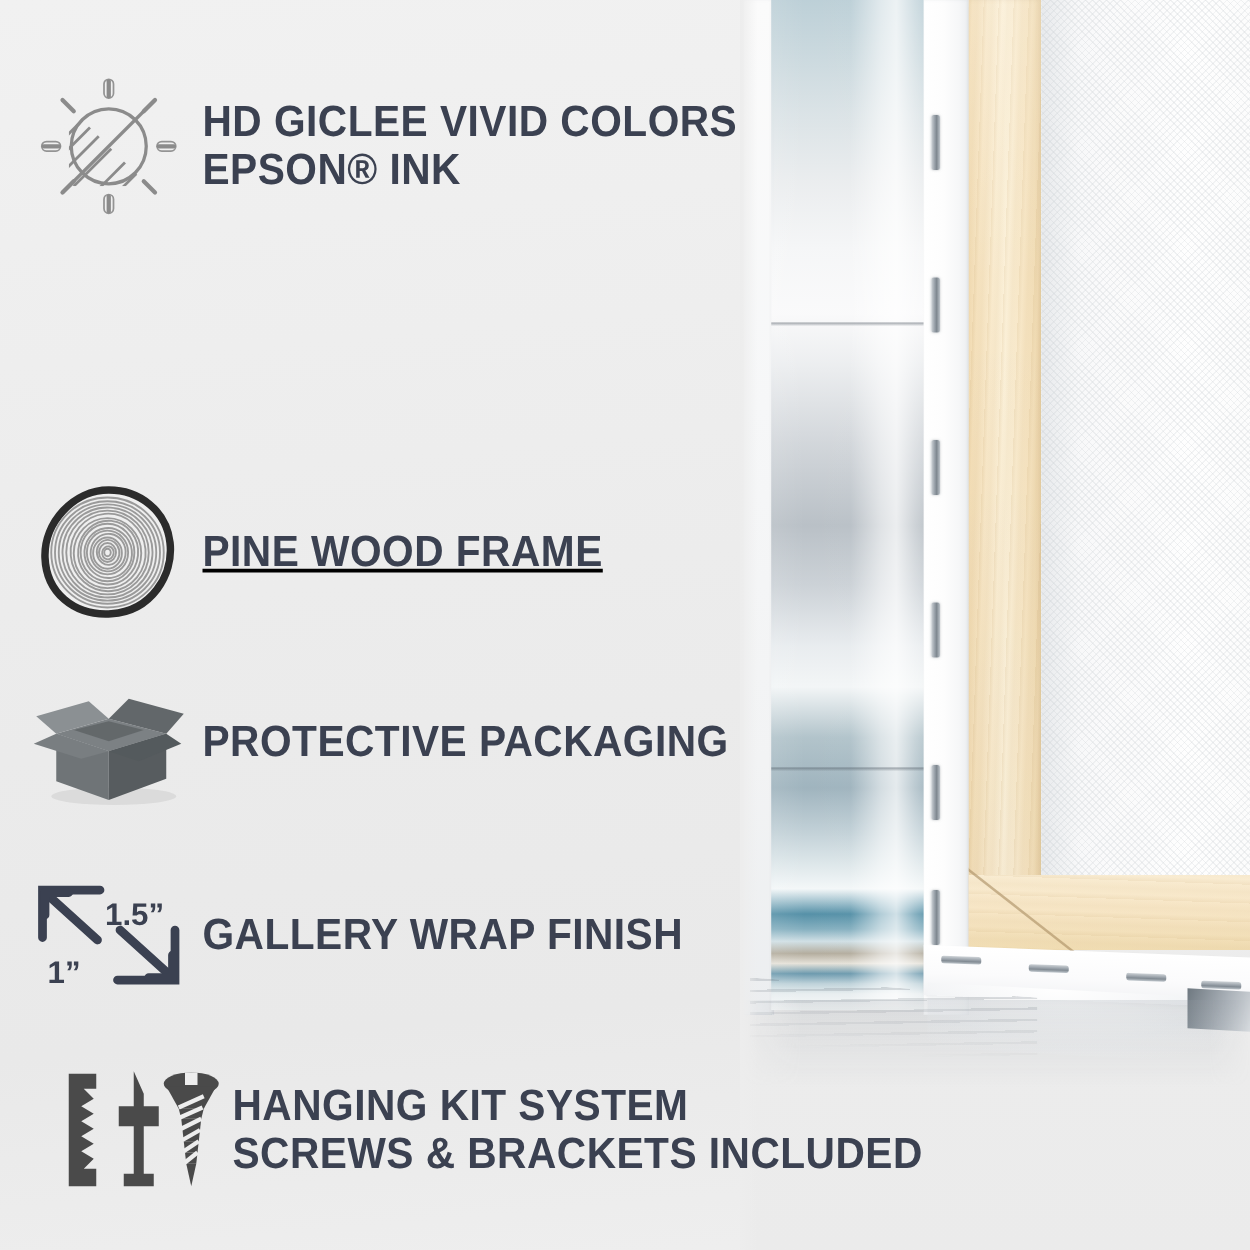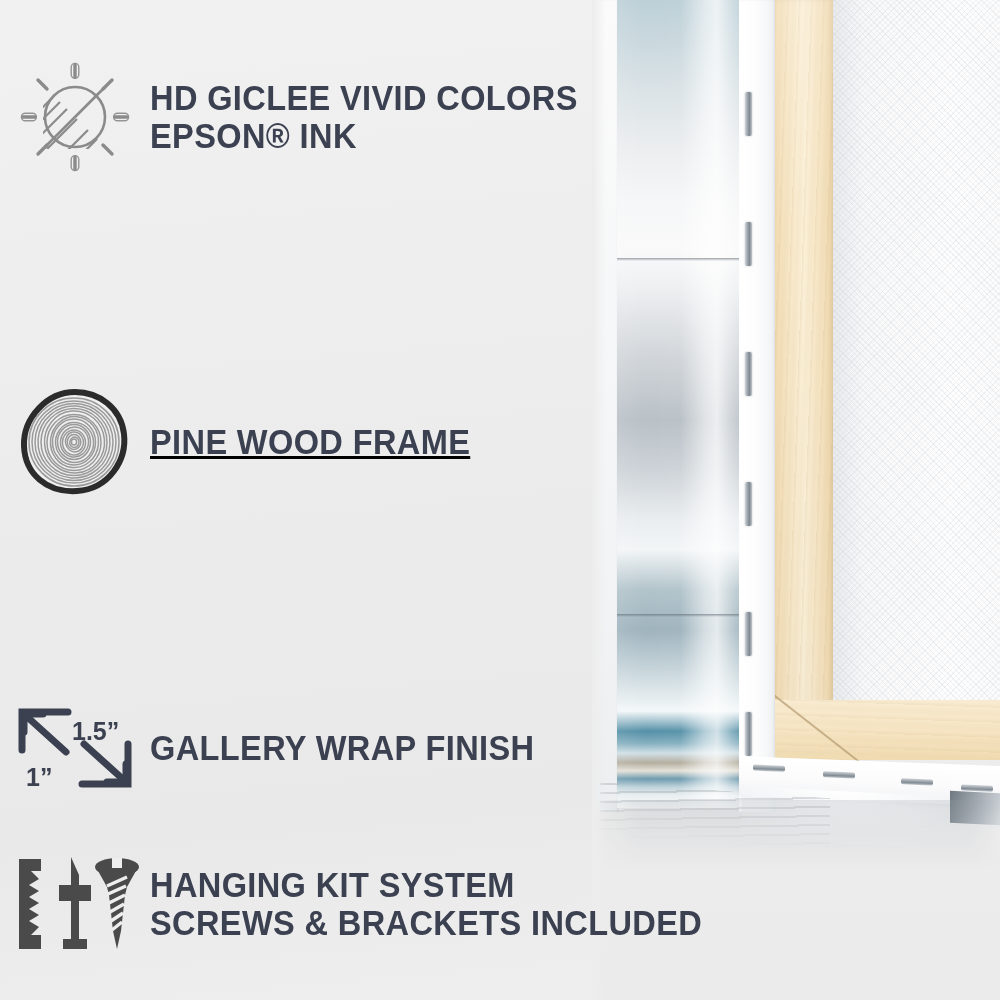--- a/index.html
+++ b/index.html
@@ -27,21 +27,21 @@
   
   .feature-list{
     position:absolute; left:0; top:4px; width:620px; height:1000px; z-index:5;
   }
   .feature-row{
     position:absolute; left:0; width:620px;
     display:flex; align-items:center;
   }
   .feature-icon{
     width:150px; flex:0 0 150px;
-    display:flex; align-items:center; justify-content:center;
+    display:flex; align-items:center; justify-content:center;margin-left:12px;
   }
   .feature-text{
     color:#3b4151;
     font-weight:700;
     font-size:35px;
     line-height:1.03;
     letter-spacing:0.4px;
     font-stretch:condensed;
     transform:scaleX(.93);
     transform-origin:left center;
@@ -49,21 +49,21 @@
   }
   .feature-text .ln{ display:block; }
   .feature-text .ln + .ln{ margin-top:2px; }
 
   
   .row-0{ top:58px;  height:110px; }
   .row-1{ top:225px; height:110px; }
   .row-2{ top:383px; height:110px;text-decoration:underline; }
   .row-3{ top:535px; height:110px; }
   .row-4{ top:690px; height:108px; }
-  .row-5{ top:845px; height:110px; }
+  .row-5{ top:845px; height:110px;padding-left:24px; }
 
   
   .product-photo{
     position:absolute; left:592px; top:0;
     width:408px; height:1000px; z-index:3;
     overflow:hidden;
   }
   .photo-inner{ position:absolute; inset:0; }
 
   
@@ -369,20 +369,42 @@
             <ellipse cx="53.4" cy="52.2" rx="4.6" ry="5.2" transform="rotate(12 53 52)"></ellipse>
             <ellipse cx="53" cy="52" rx="2.6" ry="3"></ellipse>
           </g>
         </svg>
       </div>
       <div class="feature-text">
         <span class="ln">PINE WOOD FRAME</span>
       </div>
     </div>
 
+    <div class="feature-row row-3">
+      <div class="feature-icon">
+        <svg width="124" height="102" viewBox="0 0 124 102">
+          <ellipse cx="66" cy="94" rx="50" ry="7" fill="#d6d6d6" opacity=".75"></ellipse>
+
+          <path d="M20 44 L62 58 L62 97 L20 82 Z" fill="#6f7477"></path>
+          <path d="M62 58 L108 44 L108 80 L62 97 Z" fill="#575c5f"></path>
+
+          <path d="M20 44 L62 32 L108 44 L62 58 Z" fill="#7c8184"></path>
+
+          <path d="M20 44 L4 30 L46 18 L62 32 Z" fill="#8b9093"></path>
+          <path d="M62 32 L78 16 L122 28 L108 44 Z" fill="#62676a"></path>
+          <path d="M20 44 L2 52 L40 64 L62 58 Z" fill="#797e81"></path>
+          <path d="M62 58 L86 66 L120 52 L108 44 Z" fill="#545a5d"></path>
+
+          <path d="M34 41 L62 34 L90 41 L62 50 Z" fill="#4e5356" opacity=".55"></path>
+        </svg>
+      </div>
+      <div class="feature-text">
+        <span class="ln">PROTECTIVE PACKAGING</span>
+      </div>
+    </div>
 
     <div class="feature-row row-4">
       <div class="feature-icon">
         <svg width="130" height="100" viewBox="0 0 130 100">
 
           <g stroke="#3b4151" stroke-width="7" stroke-linecap="round" fill="none">
             <path d="M12 52 L12 14 L58 14"></path>
             <path d="M14 16 L56 54"></path>
             <path d="M14 16 L14 34 M14 16 L33 16"></path>
           </g>

